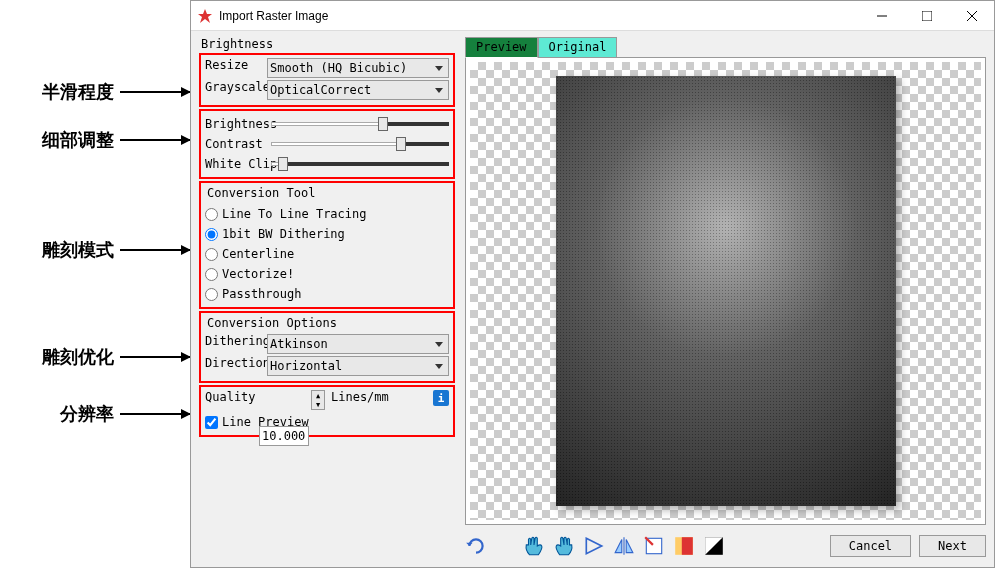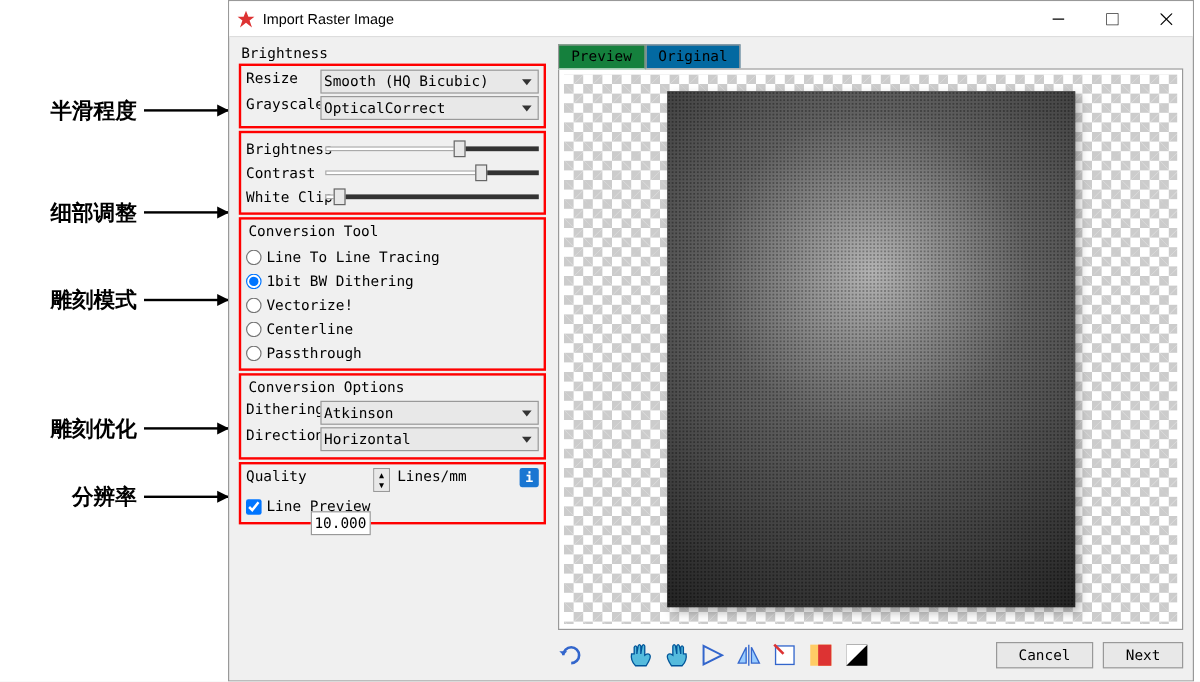--- a/index.html
+++ b/index.html
@@ -43,21 +43,21 @@
 .radio-row input { margin: 0; }
 
 .check-row { display: flex; align-items: center; height: 20px; gap: 4px; }
 
 .num-input { width: 50px; height: 20px; border: 1px solid #999; background:#fff; font-family: inherit; font-size: 12px; text-align: left; padding-left:2px;margin-top:36px;}
 .spinner { display:inline-flex; flex-direction:column; height:20px; width:14px; border:1px solid #999;}
 .spinner span{flex:1; display:flex; align-items:center; justify-content:center; font-size:7px; background:#e8e8e8;}
 .info-icon { width:16px; height:16px; background:#1976d2; color:#fff; display:flex; align-items:center; justify-content:center; font-weight:bold; font-size:11px; margin-left:auto; border-radius:2px;}
 
 .tabs { display: flex; height: 20px; }
-.tab { padding: 2px 10px; border: 1px solid #999; border-bottom: none; background: #0369a1; font-size: 12px; position:relative; }
+.tab { padding: 2px 10px; border: 1px solid #999; border-bottom: none; background: #5eead4; font-size: 12px; position:relative; }
 .tab.active { background: #15803d; z-index:2; border-bottom:1px solid #fff; margin-bottom:-1px;}
 .preview-area { flex: 1; border: 1px solid #999; background: #fff; position: relative; overflow: hidden; display:flex; align-items:center; justify-content:center;}
 .checker { position:absolute; inset:4px; 
   background-image: linear-gradient(45deg,#ccc 25%,transparent 25%),linear-gradient(-45deg,#ccc 25%,transparent 25%),linear-gradient(45deg,transparent 75%,#ccc 75%),linear-gradient(-45deg,transparent 75%,#ccc 75%);
   background-size: 16px 16px; background-position: 0 0,0 8px,8px -8px,-8px 0;}
 .photo { position:relative; width: 340px; height: 430px; background:#888; box-shadow: 4px 4px 8px rgba(0,0,0,.3); 
  background-image: radial-gradient(circle at 50% 35%, #aaa 0%, #666 40%, #333 100%);
  filter: contrast(1.2);}
 .photo::before{content:""; position:absolute; inset:0; 
  background-image: radial-gradient(#000 1px, transparent 1px);
@@ -68,21 +68,21 @@
 .btn { border: 1px solid #999; background: #e8e8e8; height: 22px; padding: 0 18px; font-family: inherit; font-size: 12px; }
 </style>
 </head>
 <body>
 
 <div class="annotations">
   <div class="ann-row" style="top:80px;">
     <span class="ann-label">半滑程度</span>
     <span class="ann-arrow"></span>
   </div>
-  <div class="ann-row" style="top:128px;margin-top:37px;">
+  <div class="ann-row" style="top:128px;">
     <span class="ann-label">细部调整</span>
     <span class="ann-arrow"></span>
   </div>
   <div class="ann-row" style="top:238px;">
     <span class="ann-label">雕刻模式</span>
     <span class="ann-arrow"></span>
   </div>
   <div class="ann-row" style="top:345px;">
     <span class="ann-label">雕刻优化</span>
     <span class="ann-arrow"></span>
@@ -170,25 +170,25 @@
         <label class="radio-row">
             <input type="radio" name="conv" style="">
             <span>Line To Line Tracing</span>
           </label>
         <label class="radio-row">
             <input type="radio" name="conv" checked="" style="">
             <span>1bit BW Dithering</span>
           </label>
         <label class="radio-row">
             <input type="radio" name="conv" style="">
+            <span>Centerline</span>
+          </label>
+        <label class="radio-row">
+            <input type="radio" name="conv" style="">
             <span>Vectorize!</span>
-          </label>
-        <label class="radio-row">
-            <input type="radio" name="conv" style="">
-            <span>Centerline</span>
           </label>
         <label class="radio-row">
             <input type="radio" name="conv" style="">
             <span>Passthrough</span>
           </label>
       </div>
 
       <div class="red-box">
         <div class="section-title" style="margin-bottom:4px">Conversion Options</div>
         <div class="form-row">

